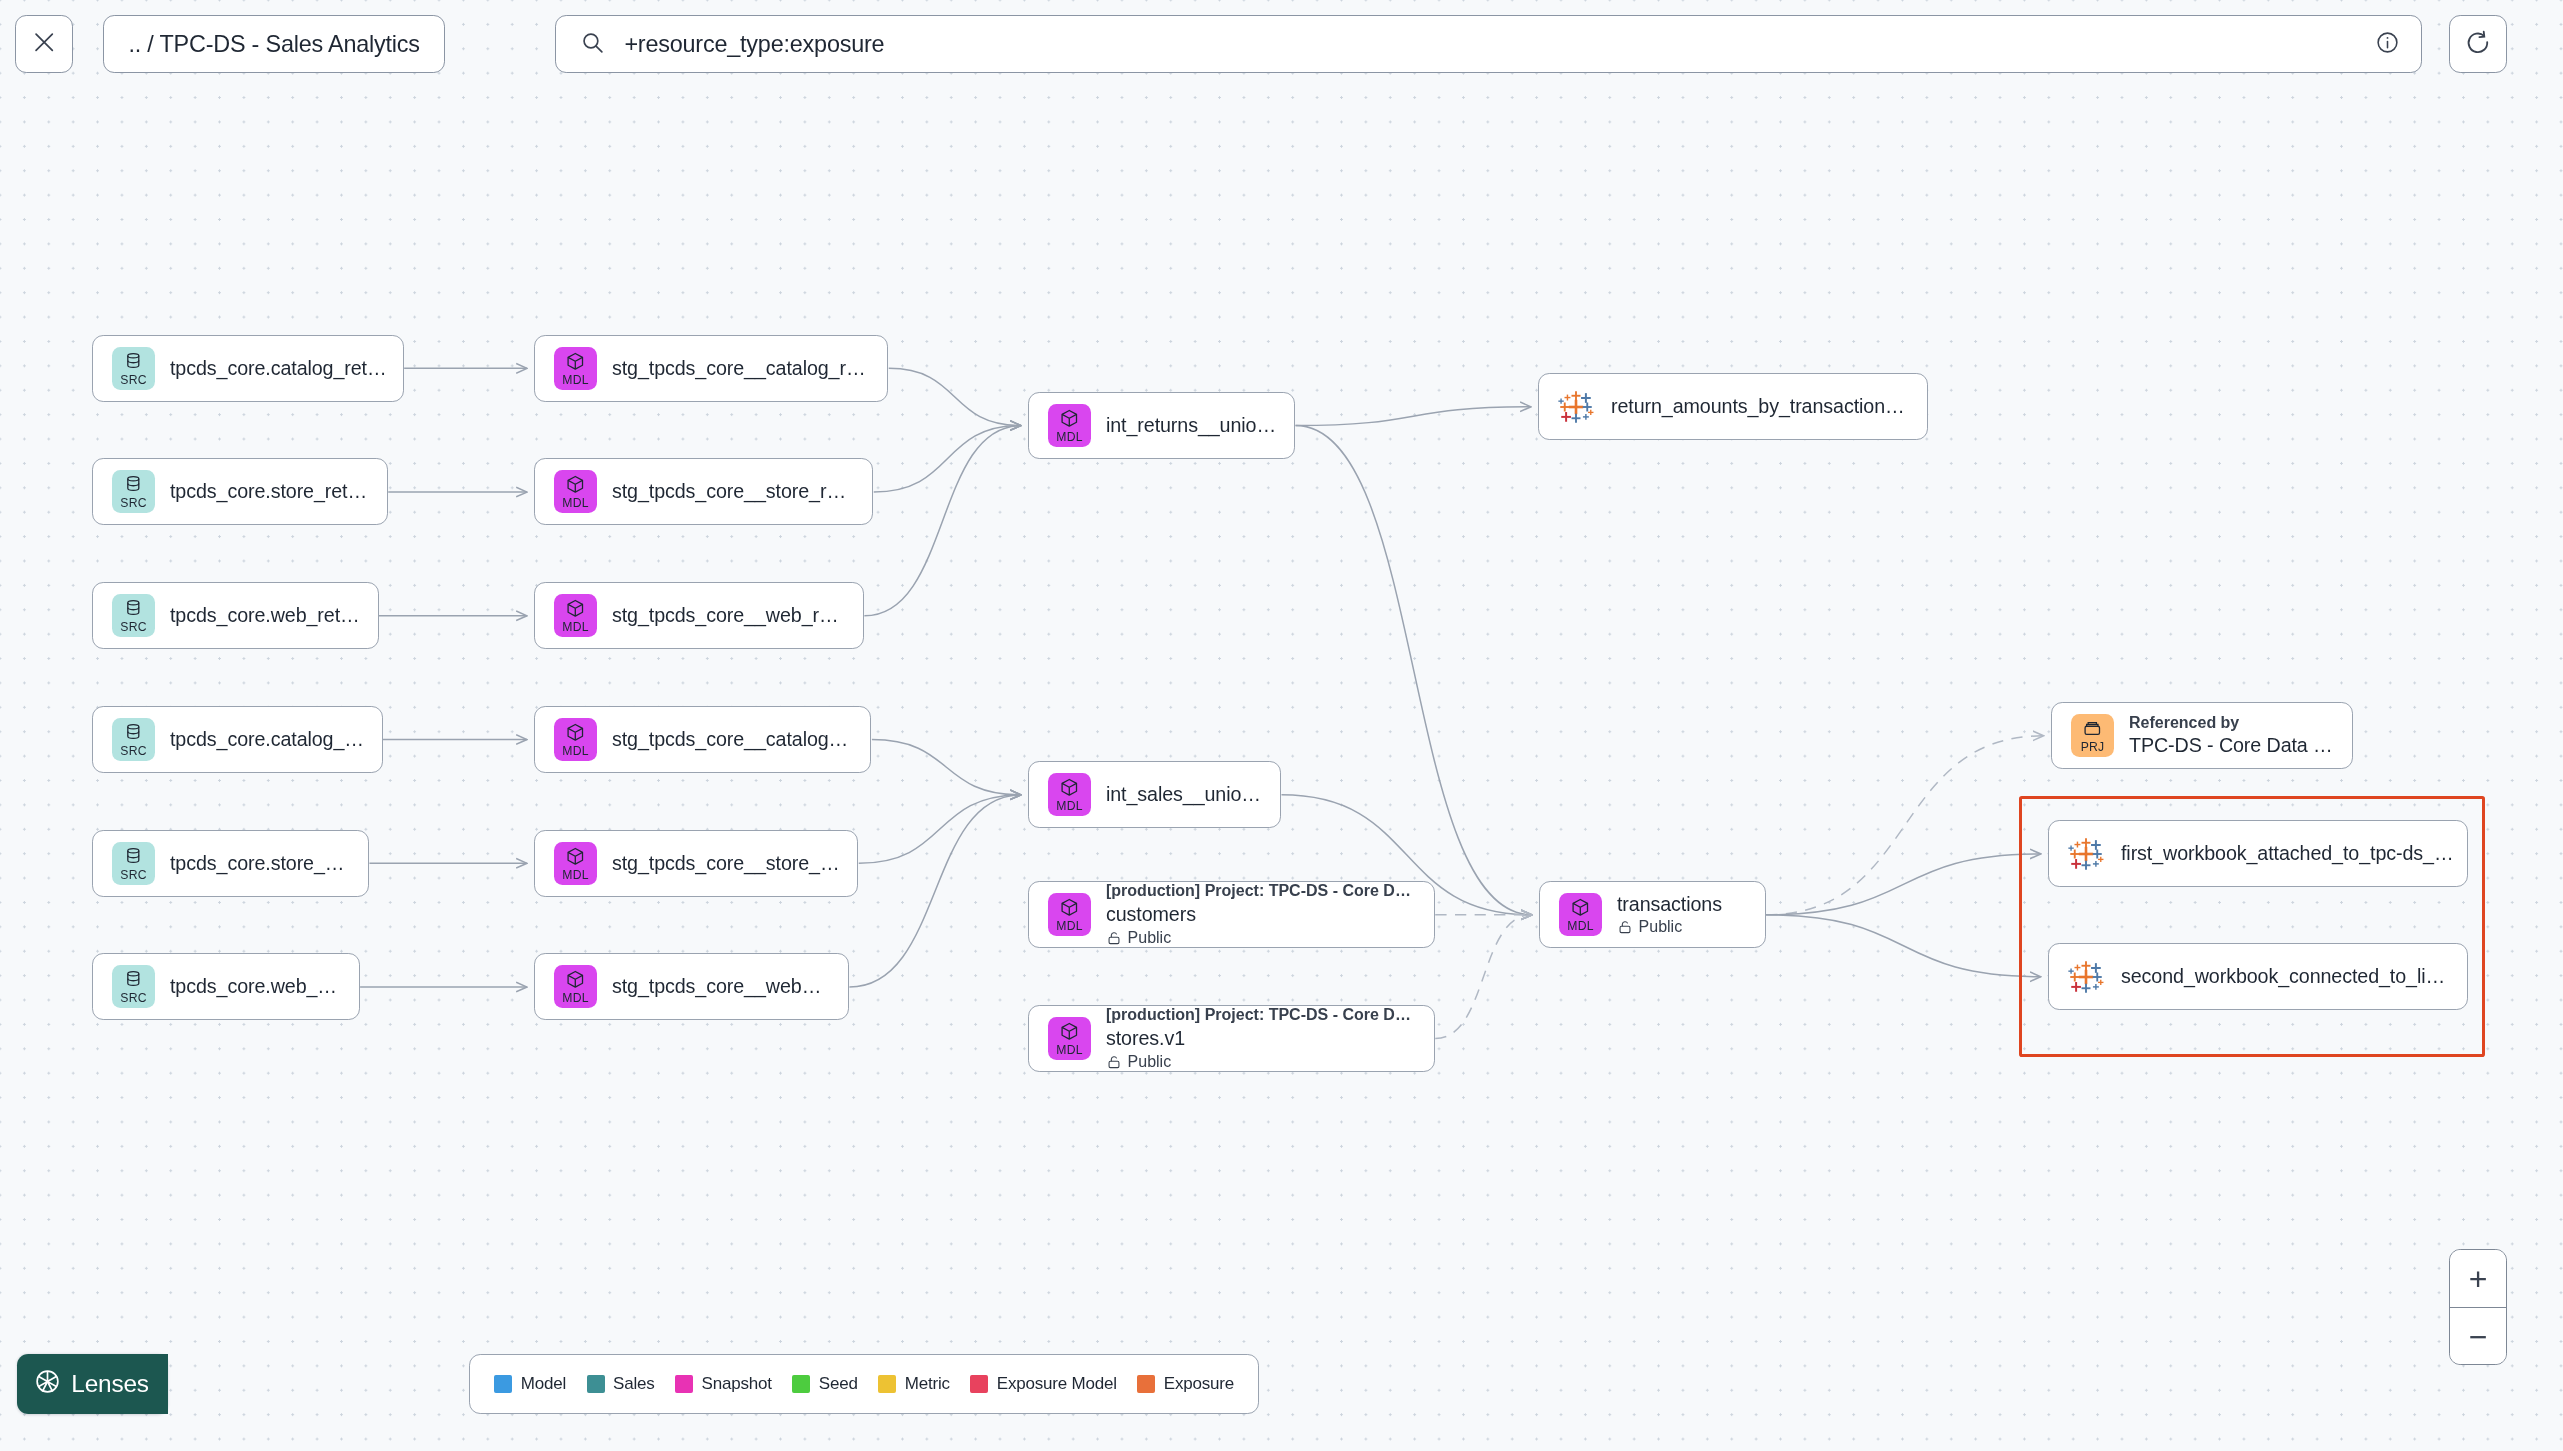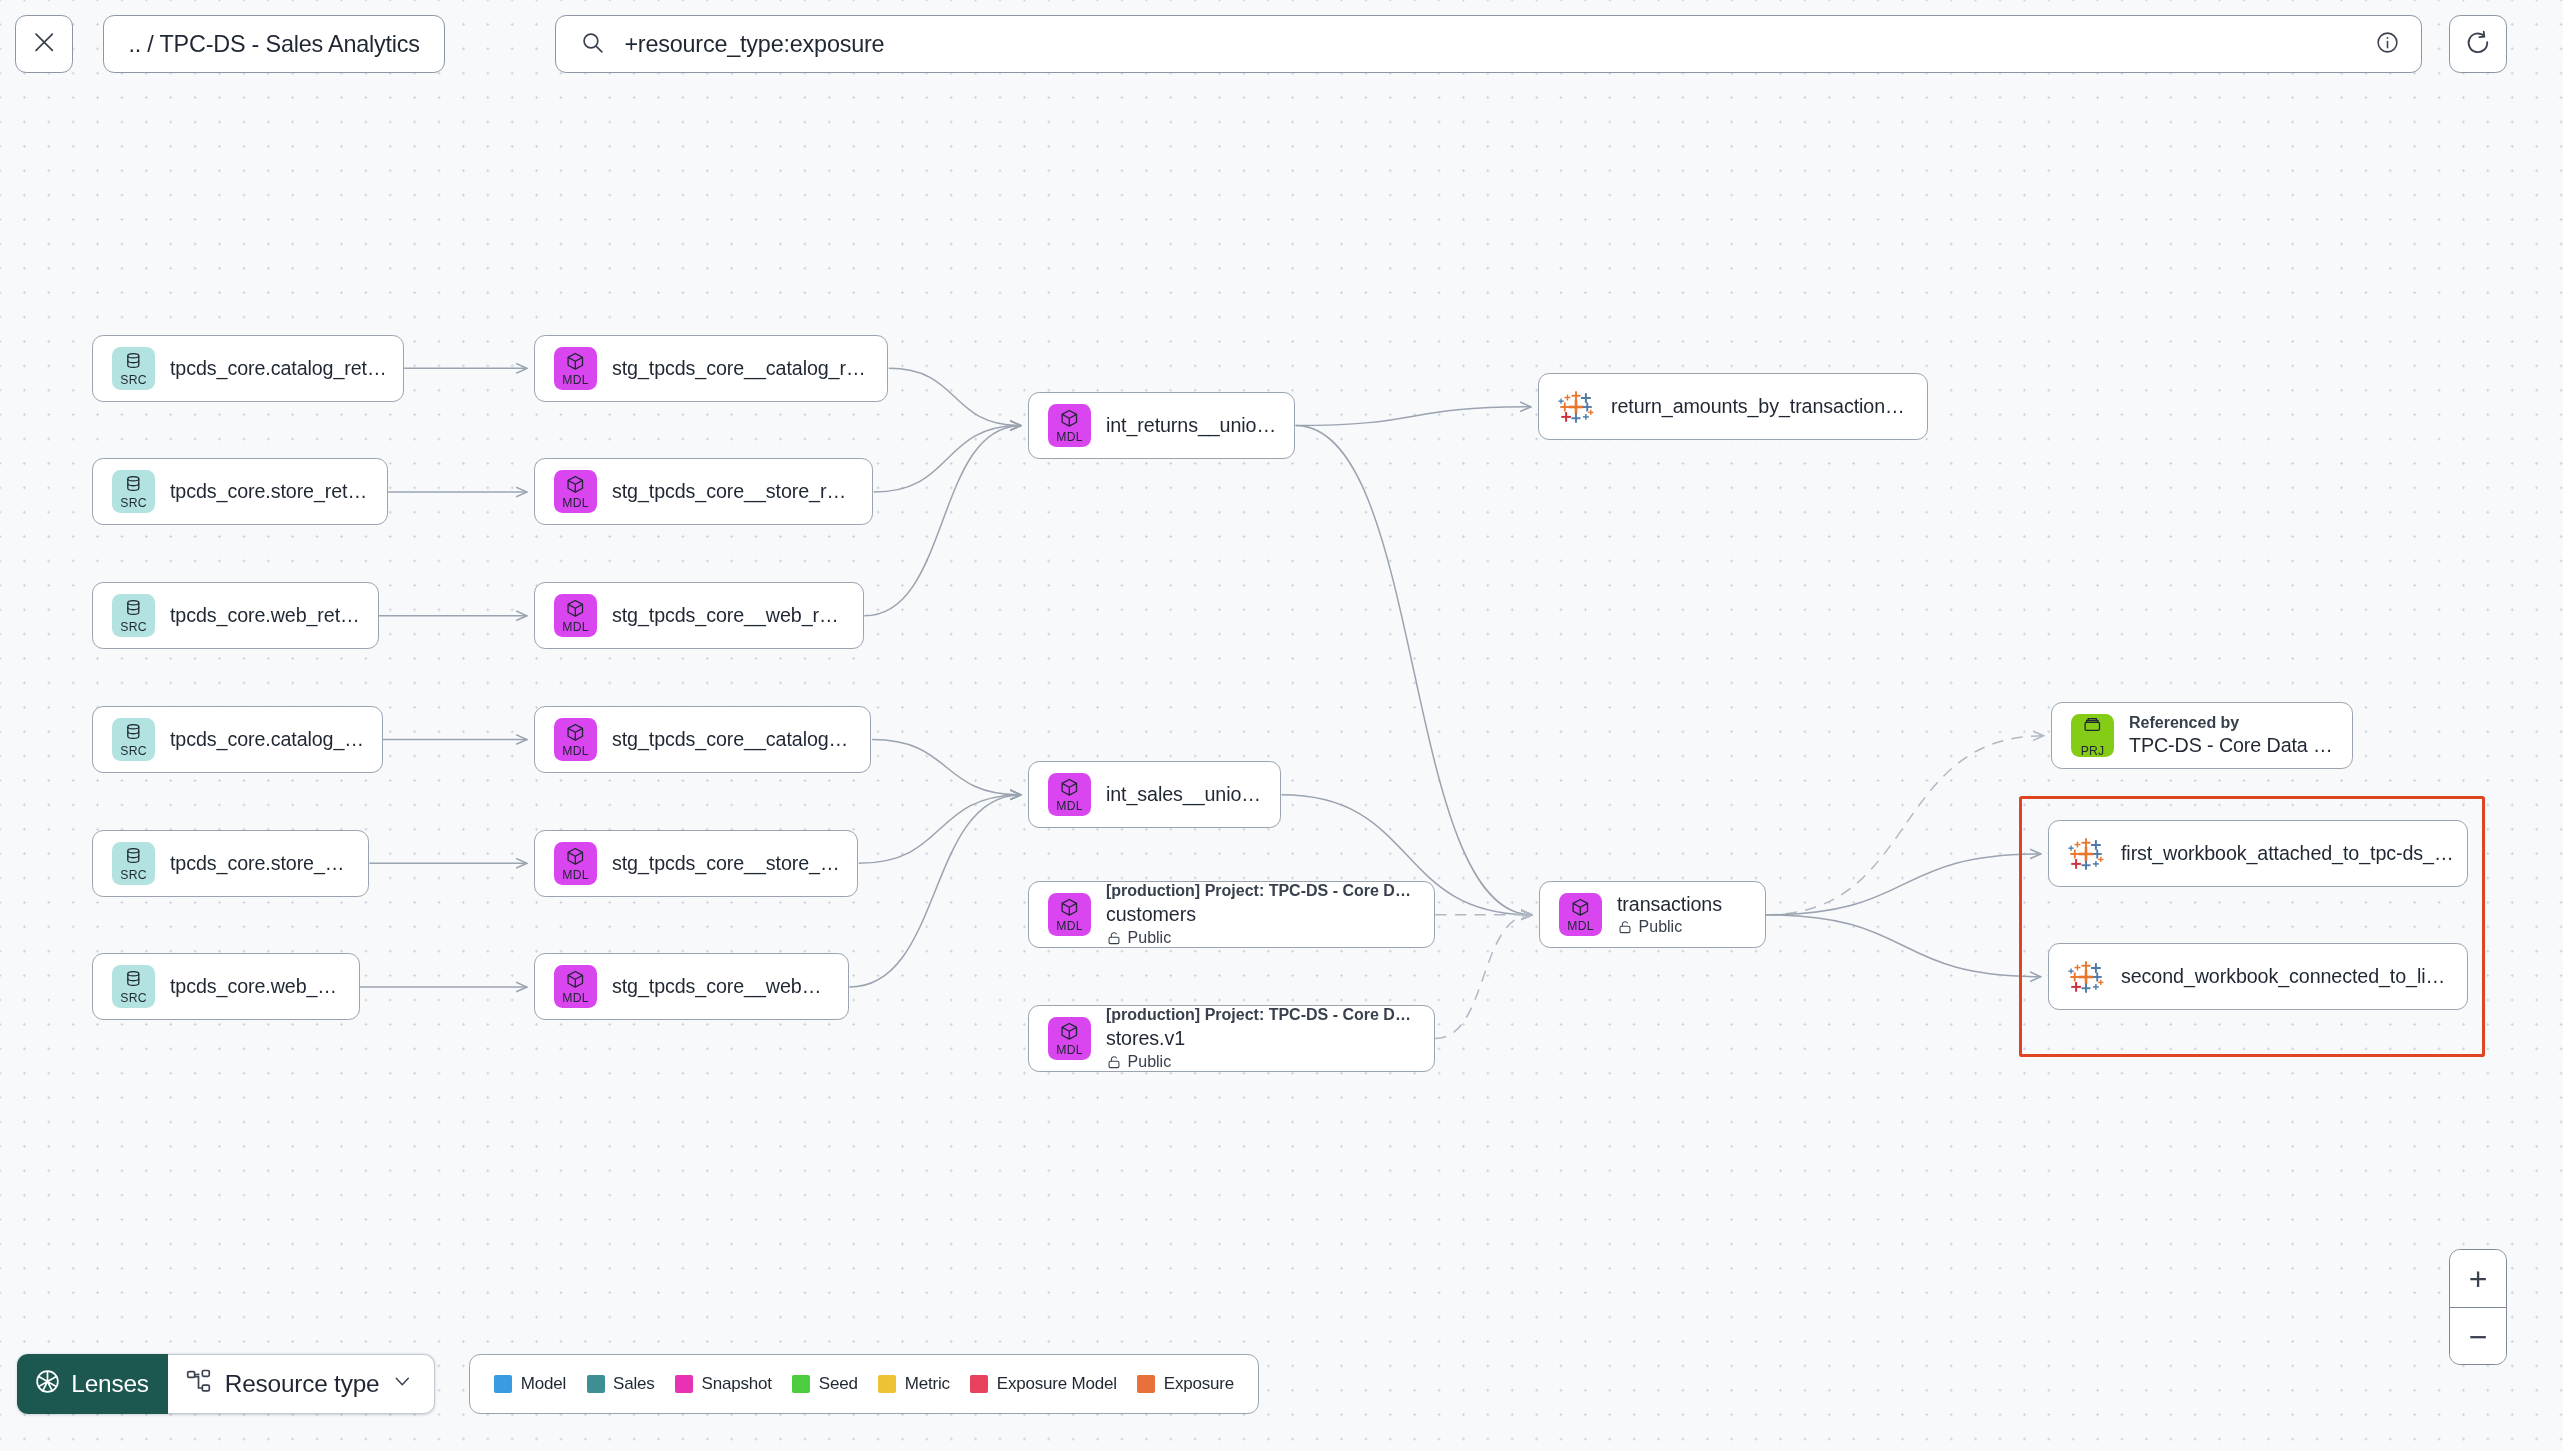--- a/index.html
+++ b/index.html
@@ -109,21 +109,21 @@
     border-radius: 8.4px;
     display: flex;
     flex-direction: column;
     align-items: center;
     justify-content: center;
     flex: 0 0 auto;
     margin-right: 15px;
   }
   .badge.src { background: #b2e3e0; }
   .badge.mdl { background: #d946ef; }
-  .badge.prj { background: #84cc16; justify-content: space-between; }
+  .badge.prj { background: #fdba74; }
   .badge svg { display: block; }
   .badge .badge-label {
     font-size: 12.2px;
     line-height: 12.2px;
     margin-top: 1.9px;
     color: #1f2733;
     letter-spacing: 0.2px;
   }
   .node-text {
     display: flex;
@@ -737,37 +737,20 @@
         <svg width="27" height="27" viewBox="0 0 24 24" fill="none" stroke="#ffffff" stroke-width="1.5">
           <circle cx="12" cy="12" r="9.2"></circle>
           <path d="M12 2.8 L12 12 L20.2 7.4"></path>
           <path d="M20.2 16.6 L12 12 L16.6 20.9"></path>
           <path d="M7.4 20.9 L12 12 L3.8 16.6"></path>
           <path d="M3.8 7.4 L12 12"></path>
         </svg>
       </span>
       <span>Lenses</span>
     </div>
-    <div id="resource-type-btn">
-      <span>
-        <svg width="27" height="27" viewBox="0 0 24 24" fill="none" stroke="#3a4250" stroke-width="1.5">
-          <rect x="2.4" y="3.2" width="6.2" height="5.2" rx="1.3"></rect>
-          <rect x="15.4" y="2.2" width="6.2" height="5.2" rx="1.3"></rect>
-          <rect x="15.4" y="15.2" width="6.2" height="5.2" rx="1.3"></rect>
-          <path d="M8.6 5.8 H12 V4.8"></path>
-          <path d="M8.6 7.6 H12 V17.8 H15.4"></path>
-        </svg>
-      </span>
-      <span>Resource type</span>
-      <span>
-        <svg width="20.6" height="20.6" viewBox="0 0 24 24" fill="none" stroke="#3a4250" stroke-width="1.7" stroke-linecap="round" stroke-linejoin="round">
-          <polyline points="5,8.5 12,16 19,8.5"></polyline>
-        </svg>
-      </span>
-    </div>
   </div>
 
   <div class="bb-item" id="legend">
       <div class="legend-item">
         <span class="legend-swatch" style="background: rgb(59, 154, 225);"></span>
         <span>Model</span>
       </div>
       <div class="legend-item">
         <span class="legend-swatch" style="background: rgb(61, 143, 148);"></span>
         <span>Sales</span>

